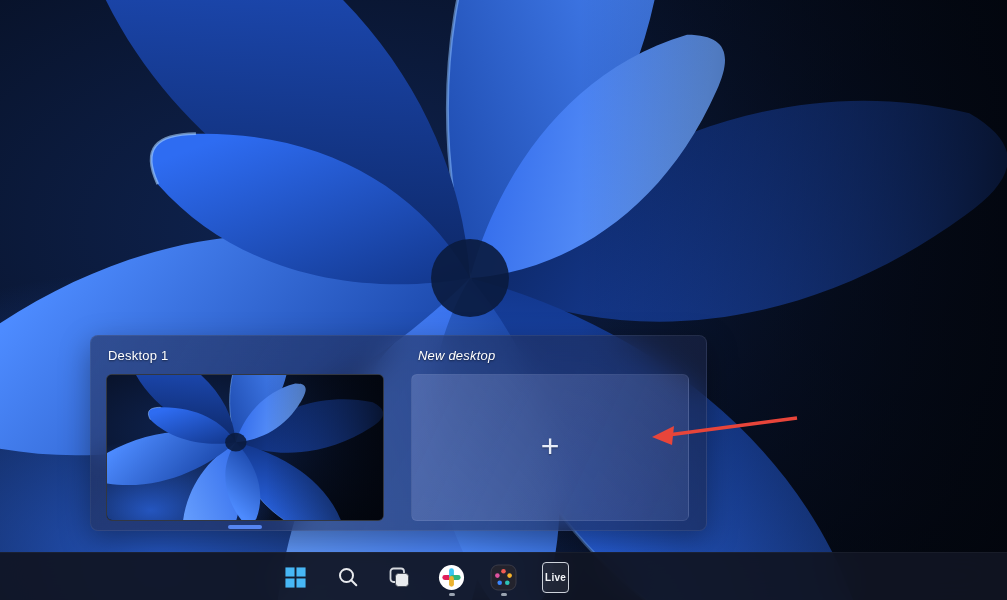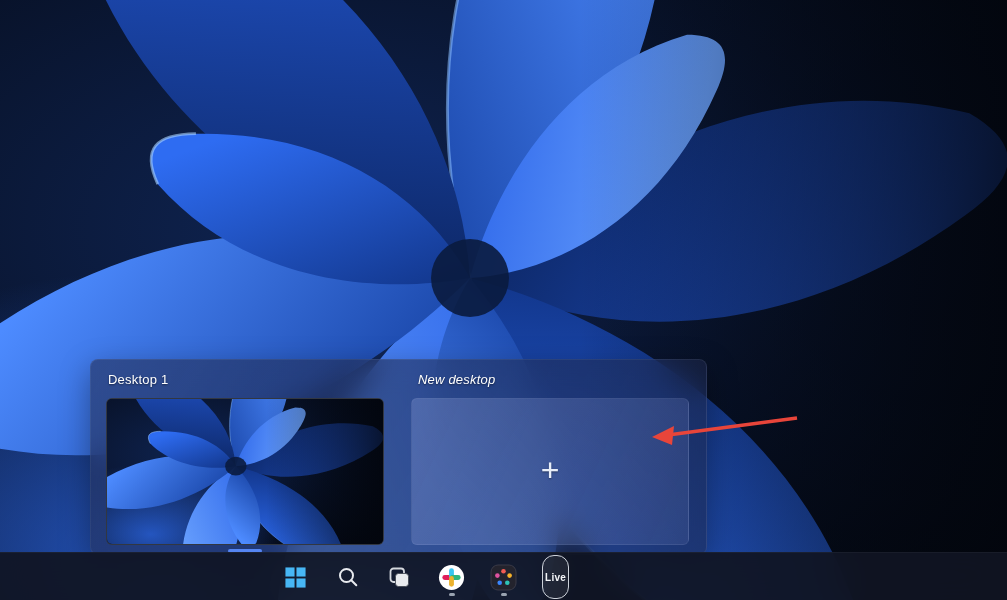--- a/index.html
+++ b/index.html
@@ -19,21 +19,21 @@
     inset: 0;
     width: 100%;
     height: 100%;
     display: block;
   }
 
   
   .taskview-panel {
     position: absolute;
     left: 90px;
-    top: 359px;
+    top: 335px;
     width: 617px;
     height: 196px;
     border-radius: 8px;
     background: linear-gradient(120deg, rgba(38,50,92,0.62), rgba(28,38,72,0.55));
     border: 1px solid rgba(255,255,255,0.07);
     backdrop-filter: blur(14px);
     box-shadow: 0 10px 30px rgba(0,0,0,0.35);
     z-index: 5;
   }
 
@@ -147,23 +147,23 @@
     left: 50%;
     transform: translateX(-50%);
     width: 6px;
     height: 3px;
     border-radius: 2px;
     background: #9aa3b0;
   }
 
   .live-box {
     width: 27px;
-    height: 44px;
+    height: 31px;
     border: 1.5px solid #cdd2da;
-    border-radius: 12px;
+    border-radius: 4px;
     background: rgba(255,255,255,0.07);
     display: flex;
     align-items: center;
     justify-content: center;
     color: #f2f4f7;
     font-size: 10px;
     font-weight: 700;
     letter-spacing: 0.2px;
   }
 </style>

